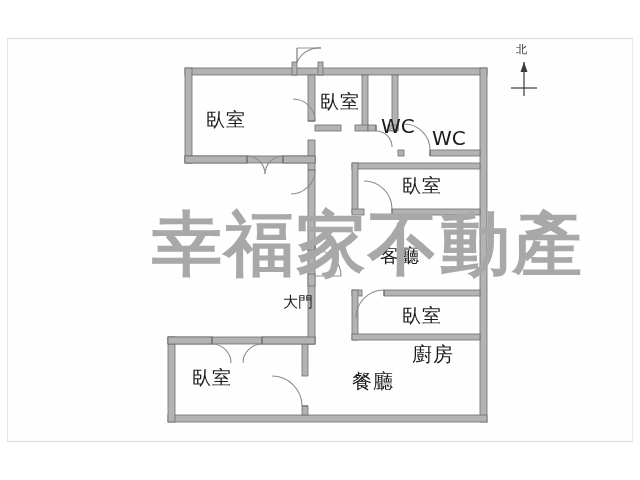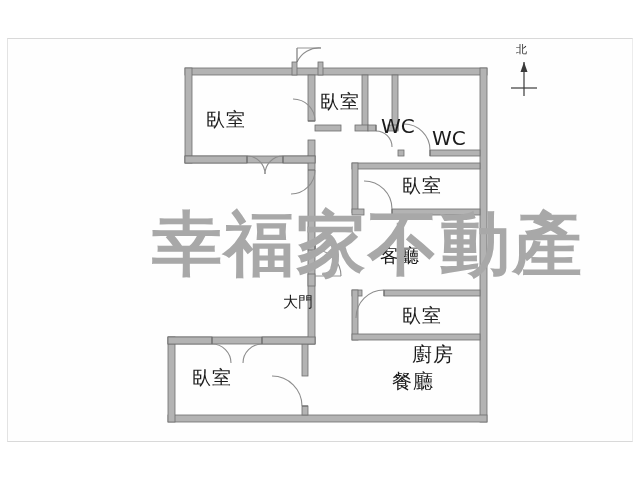--- a/index.html
+++ b/index.html
@@ -279,21 +279,21 @@
     <div class="room-label lbl-wc" style="left:432px; top:99px;">WC</div>
 
     <div class="room-label lbl-cjk" style="left:402px; top:176px;">臥室</div>
 
     <div class="room-label lbl-cjk" style="left:380px; top:246px;">客廳</div>
 
     <div class="room-label lbl-cjk" style="left:402px; top:306px;">臥室</div>
 
     <div class="room-label lbl-cjk-sm" style="left:412px; top:344px;">廚房</div>
 
-    <div class="room-label lbl-cjk-sm" style="left:352px; top:371px;margin-left:40px;">餐廳</div>
+    <div class="room-label lbl-cjk-sm" style="left:352px; top:371px;">餐廳</div>
 
     <div class="room-label lbl-cjk" style="left:192px; top:368px;">臥室</div>
 
     <div class="room-label lbl-door" style="left:283px; top:255px;">大門</div>
   </div>
 
   <div id="north-group">
     <div id="north-label">北</div>
   </div>
 

